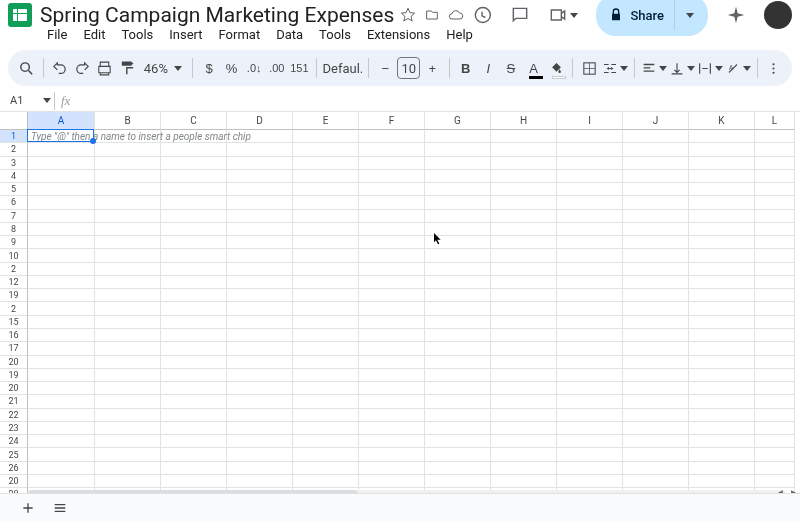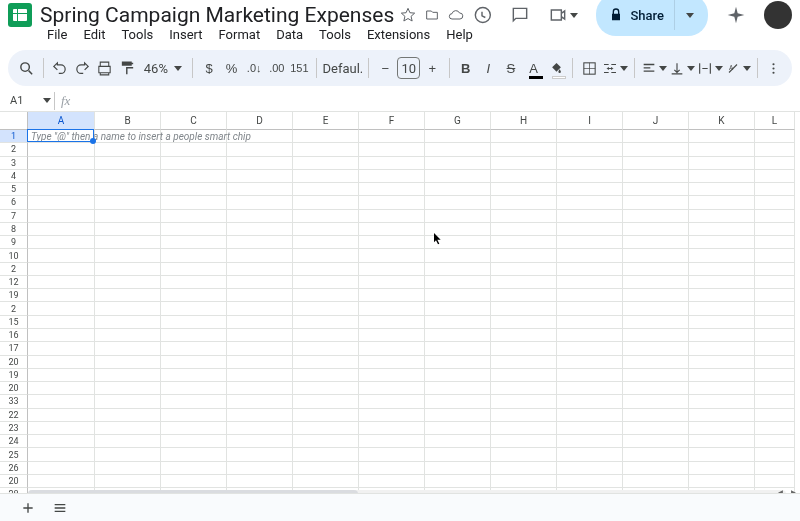--- a/index.html
+++ b/index.html
@@ -312,21 +312,21 @@
         <div class="rh">2</div>
         <div class="rh">12</div>
         <div class="rh">19</div>
         <div class="rh">2</div>
         <div class="rh">15</div>
         <div class="rh">16</div>
         <div class="rh">17</div>
         <div class="rh">20</div>
         <div class="rh">19</div>
         <div class="rh">20</div>
-        <div class="rh">33</div>
+        <div class="rh">21</div>
         <div class="rh">22</div>
         <div class="rh">23</div>
         <div class="rh">24</div>
         <div class="rh">25</div>
         <div class="rh">26</div>
         <div class="rh">20</div>
         <div class="rh">28</div>
       </div>
     <div class="cells" id="cells">
       <div class="selected-cell" id="sel" style="width: 67px; height: 13.28px;">

